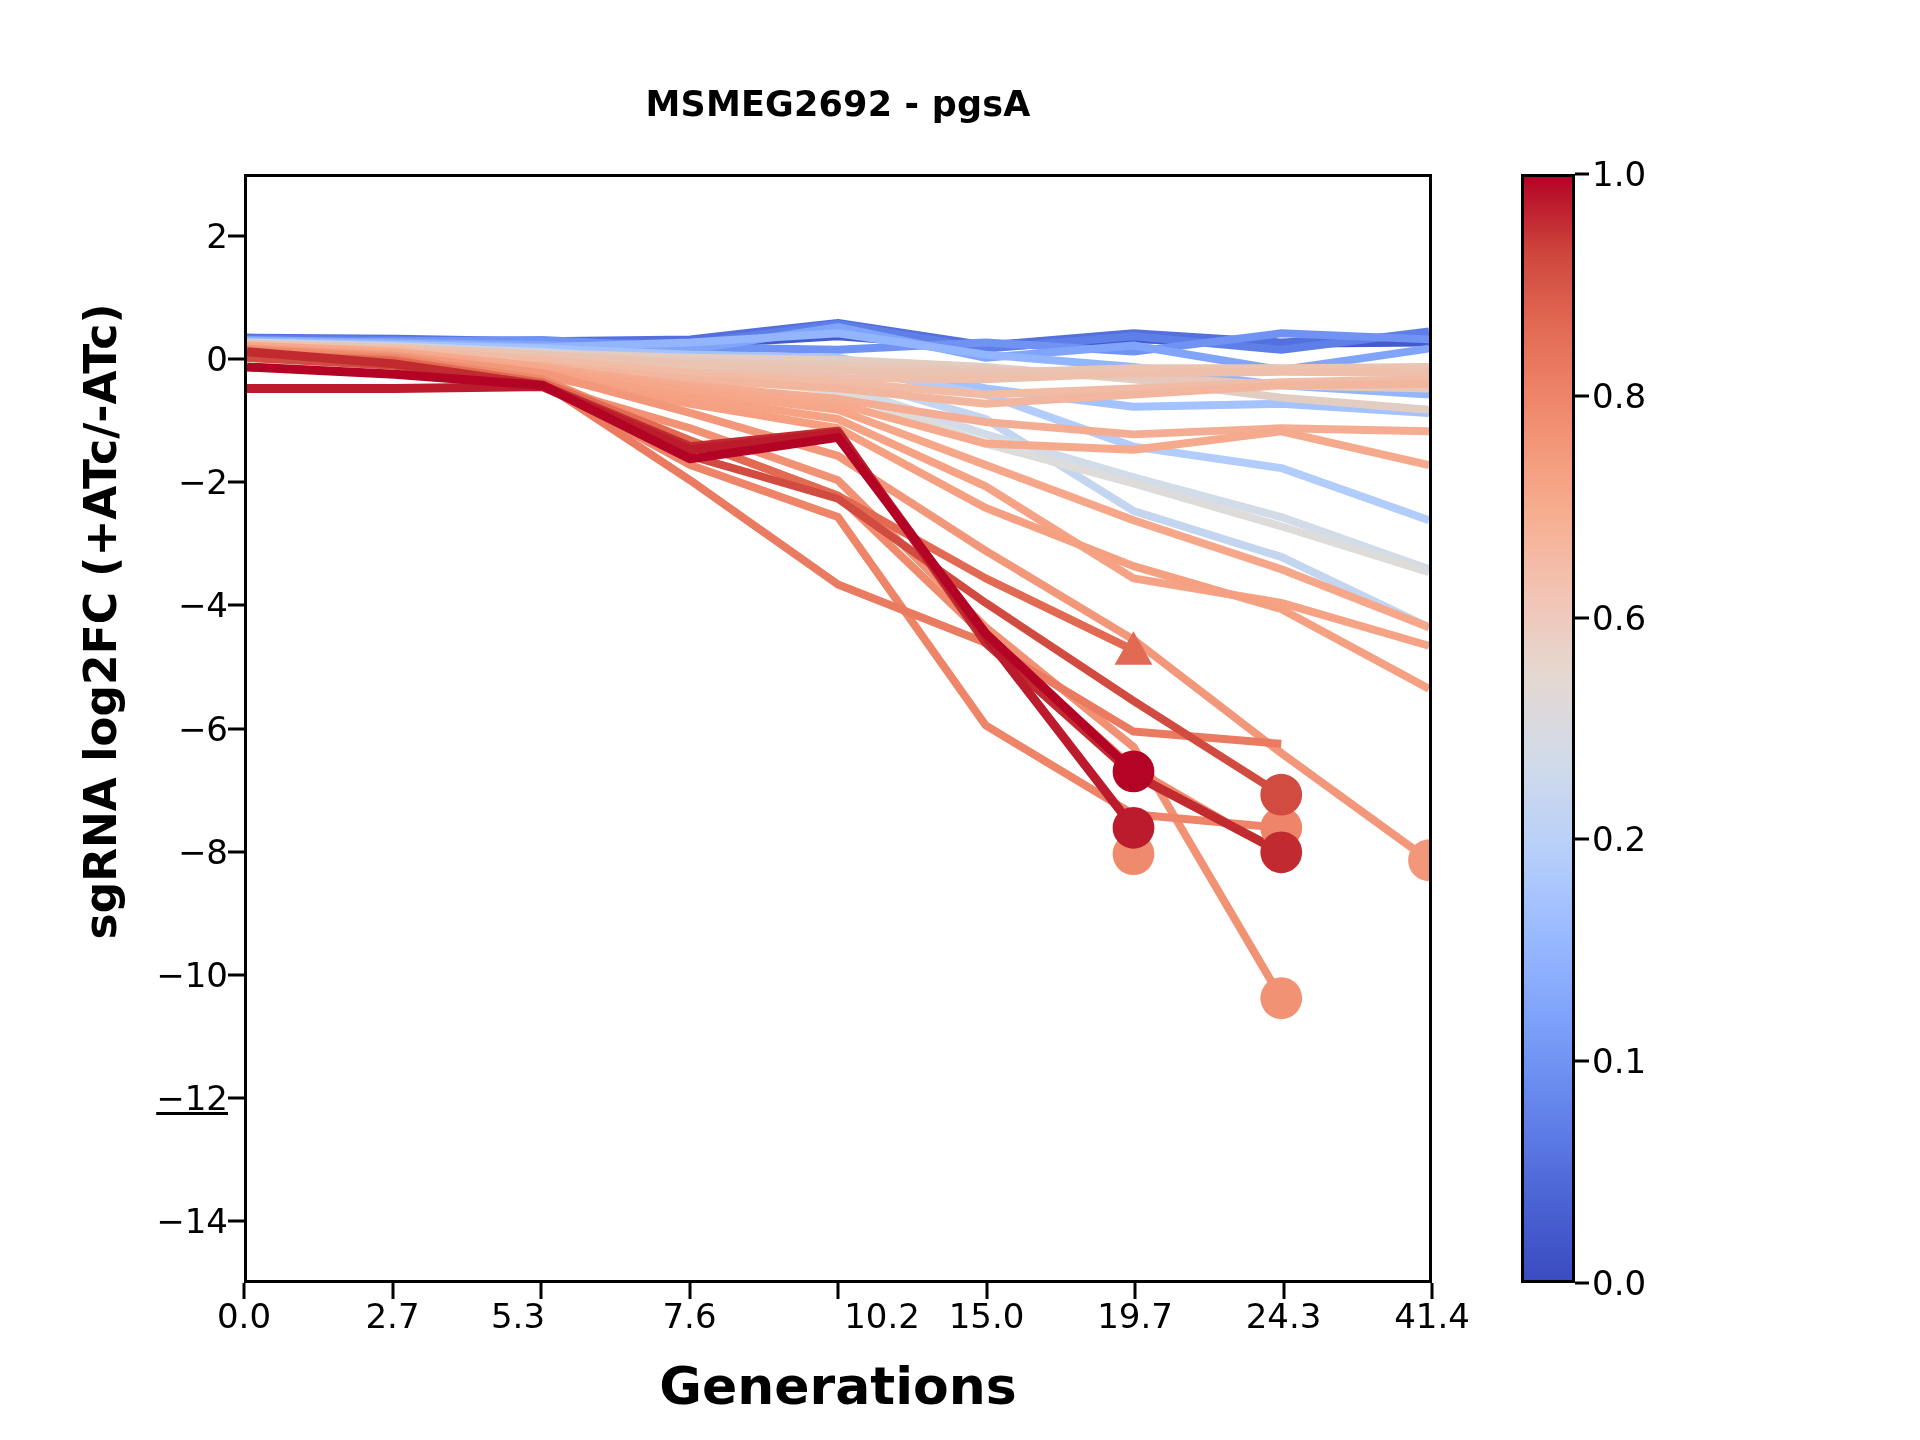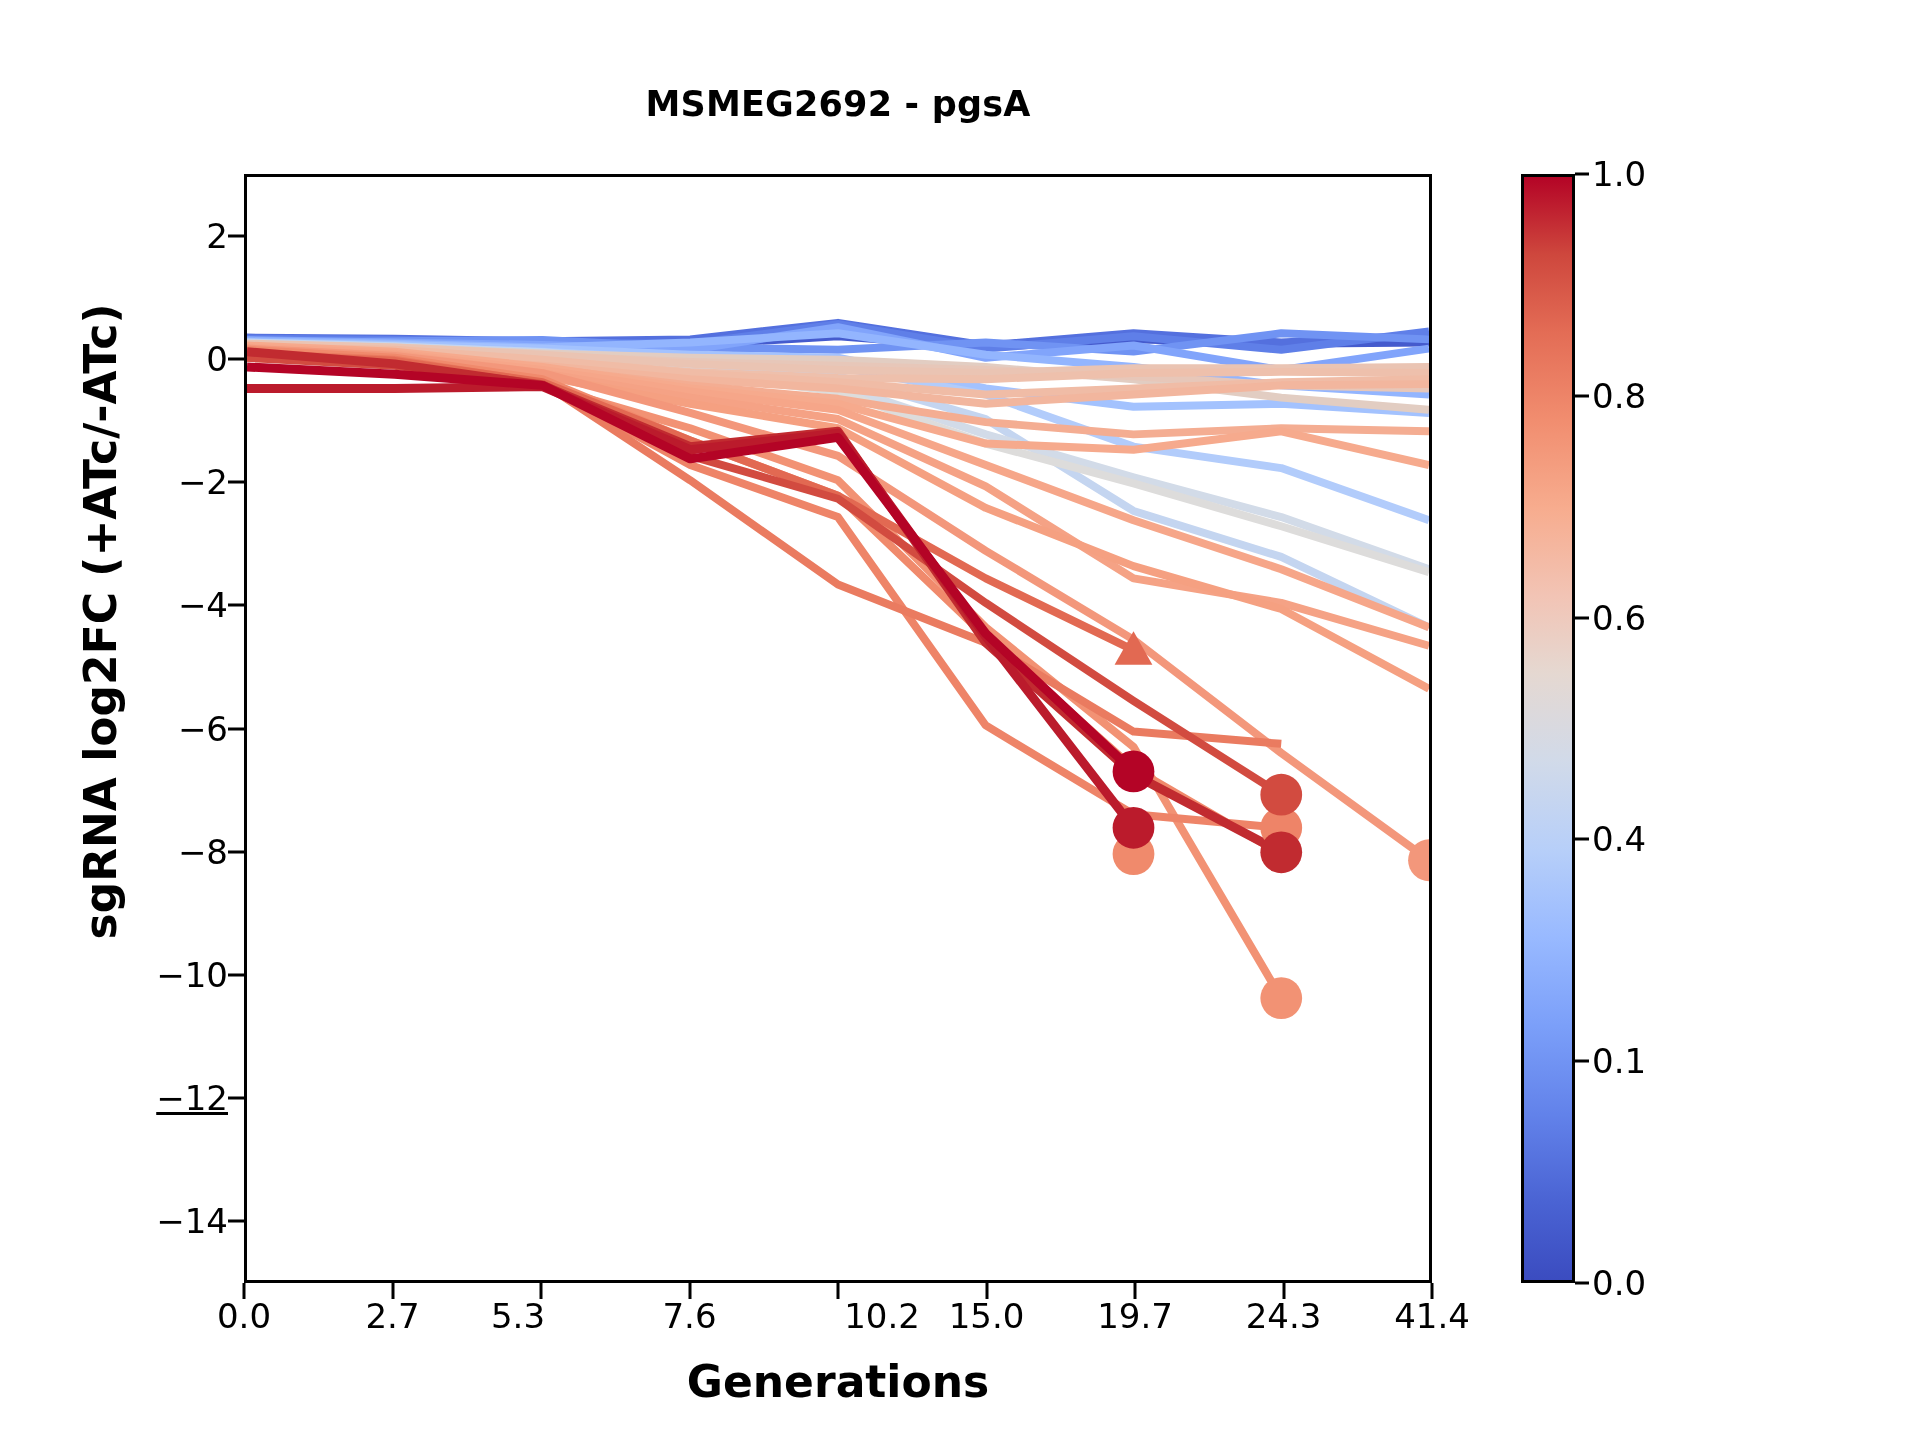--- a/index.html
+++ b/index.html
@@ -88,21 +88,21 @@
     transform: translateY(-50%);
   }
 
   
   #x-axis-label {
     position: absolute;
     left: 244px;
     top: 1356px;
     width: 1188px;
     text-align: center;
-    font-size: 44px;
+    font-size: 52px;
     font-weight: bold;
     color: #000000;
     white-space: nowrap;
   }
   .x-tick {
     position: absolute;
     top: 1296px;
     width: 160px;
     text-align: center;
     font-size: 34px;
@@ -260,21 +260,21 @@
     </div>
 
   <div id="x-axis-label">Generations</div>
 
   <div id="colorbar"></div>
   <div id="cb-ticks">
       <div class="cb-tick" style="top: 1283px;">0.0</div>
       <div class="cb-tick-mark" style="top: 1283px;"></div>
       <div class="cb-tick" style="top: 1061.2px;">0.1</div>
       <div class="cb-tick-mark" style="top: 1061.2px;"></div>
-      <div class="cb-tick" style="top: 839.4px;">0.4</div>
+      <div class="cb-tick" style="top: 839.4px;">0.2</div>
       <div class="cb-tick-mark" style="top: 839.4px;"></div>
       <div class="cb-tick" style="top: 617.6px;">0.6</div>
       <div class="cb-tick-mark" style="top: 617.6px;"></div>
       <div class="cb-tick" style="top: 395.8px;">0.8</div>
       <div class="cb-tick-mark" style="top: 395.8px;"></div>
       <div class="cb-tick" style="top: 174px;">1.0</div>
       <div class="cb-tick-mark" style="top: 174px;"></div>
     </div>
 
 </div>

